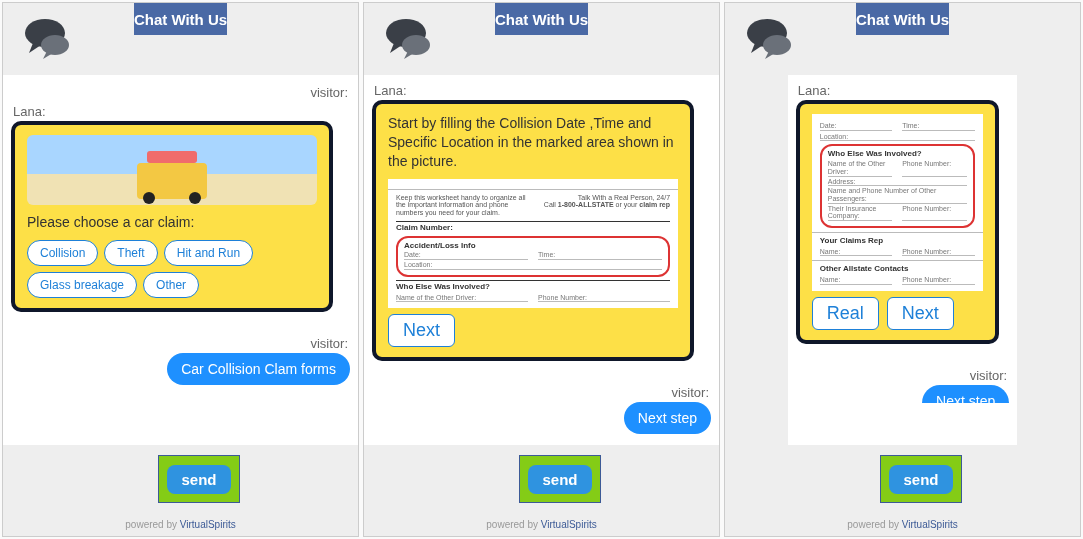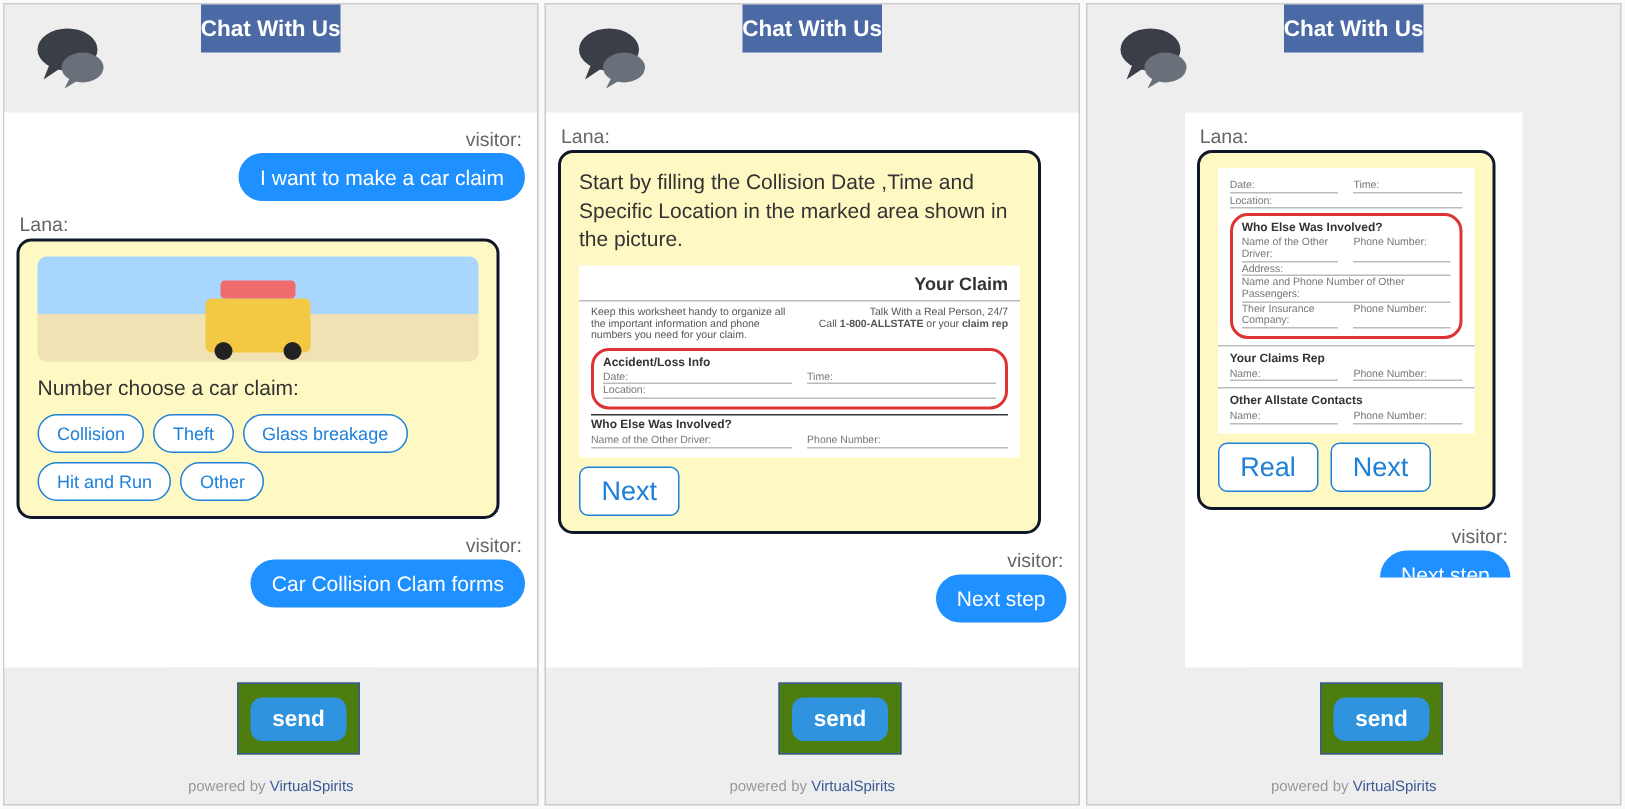--- a/index.html
+++ b/index.html
@@ -27,22 +27,22 @@
     display: flex; flex-direction: column;
   }
   .visitor-label { text-align: right; color: #666; font-size: 13px; margin: 4px 2px 2px 0; }
   .bot-label { text-align: left; color: #666; font-size: 13px; margin: 2px 0 2px 2px; }
   .bubble-user {
     background: #1e90ff; color: #fff; border-radius: 18px;
     padding: 8px 14px; align-self: flex-end; margin-bottom: 6px;
     max-width: 80%; font-size: 14px;
   }
   .bubble-bot {
-    background: #fef9c3; border: 2px solid #0f172a; border-radius: 10px;
-    padding: 10px 12px; align-self: flex-start; margin-bottom: 6px;
+    background: #fde047; border: 4px solid #0f172a; border-radius: 10px;
+    padding: 10px 12px; align-self: flex-start; margin-bottom: 20px;
     width: 95%; font-size: 14px; color: #333;
   }
   .bubble-bot p { margin-bottom: 8px; line-height: 1.35; }
   .img-placeholder {
     width: 100%; height: 70px; border-radius: 6px;
     background: linear-gradient(#a9d6ff 0%, #a9d6ff 55%, #f0e2b4 55%, #f0e2b4 100%);
     display: flex; align-items: flex-end; justify-content: center;
     margin-bottom: 8px; position: relative;
   }
   .toy-car {
@@ -67,21 +67,21 @@
   }
   .btn {
     border: 1px solid #1e80d8; color: #1e80d8; background: #fff;
     border-radius: 6px; padding: 5px 14px; font-size: 18px;
     cursor: pointer; display: inline-block;
   }
   .input-area {
     background: #eee; padding: 10px;
   }
   .input-box {
-    background: #4d7c0f; border: 1px solid #3c5a96; height: 48px;
+    background: #84cc16; border: 1px solid #3c5a96; height: 48px;
     display: flex; align-items: center; justify-content: flex-end;
     padding: 0 8px;
     margin-left: 37px;
   }
   .send-btn {
     background: #2f93e0; color: #fff; border: none; border-radius: 8px;
     padding: 6px 14px; font-size: 15px; font-weight: bold; cursor: pointer;
   }
   .footer { font-size: 10px; color: #999; text-align: right; padding: 6px 10px; }
   .footer a { color: #3c5a96; text-decoration: none; margin-top: 16px; }
@@ -126,34 +126,33 @@
   <div class="chat-icon">
     <svg viewBox="0 0 56 44">
         <ellipse cx="24" cy="16" rx="20" ry="14" fill="#3a3f47"></ellipse>
         <path d="M12 26 L8 36 L20 28 Z" fill="#3a3f47"></path>
         <ellipse cx="34" cy="28" rx="14" ry="10" fill="#6a7079"></ellipse>
         <path d="M26 34 L22 42 L32 36 Z" fill="#6a7079"></path>
       </svg>
   </div>
   <div class="chat-area">
     <div class="visitor-label">visitor:</div>
-    <div class="bubble-user">I want to make a car claim</div>
     <div class="bot-label">Lana:</div>
     <div class="bubble-bot">
       <div class="img-placeholder">
           <div class="toy-car">
             <div class="roof"></div>
           </div>
         </div>
-      <p>Number choose a car claim:</p>
+      <p>Please choose a car claim:</p>
       <div class="choice-row">
         <span class="chip">Collision</span>
         <span class="chip">Theft</span>
+        <span class="chip">Hit and Run</span>
         <span class="chip">Glass breakage</span>
-        <span class="chip">Hit and Run</span>
         <span class="chip">Other</span>
       </div>
     </div>
     <div class="visitor-label">visitor:</div>
     <div class="bubble-user">Car Collision Clam forms</div>
   </div>
   <div class="input-area">
     <div class="input-box">
       <button class="send-btn">send</button>
     </div>
@@ -172,29 +171,31 @@
         <path d="M12 26 L8 36 L20 28 Z" fill="#3a3f47"></path>
         <ellipse cx="34" cy="28" rx="14" ry="10" fill="#6a7079"></ellipse>
         <path d="M26 34 L22 42 L32 36 Z" fill="#6a7079"></path>
       </svg>
   </div>
   <div class="chat-area">
     <div class="bot-label">Lana:</div>
     <div class="bubble-bot">
       <p>Start by filling the Collision Date ,Time and Specific Location in the marked area shown in the picture.</p>
       <div class="form-mock">
-        <div class="title-right">Your Claim</div>
         <div class="h-sep"></div>
         <div class="row2">
           <div class="tiny" style="width:48%">Keep this worksheet handy to organize all the important information and phone numbers you need for your claim.</div>
           <div class="tiny" style="width:48%; text-align:right">
             <div>Talk With a Real Person, 24/7</div>
             <div><span>Call </span><b>1-800-ALLSTATE</b><span> or your </span><b>claim rep</b></div>
           </div>
         </div>
+        <div class="section">
+            <div class="sec-head">Claim Number:</div>
+          </div>
         <div class="red-box">
           <div class="sec-head" style="color:#333">Accident/Loss Info</div>
           <div class="fline">
               <span>Date:</span>
               <span>Time:</span>
             </div>
           <div class="fline">
               <span>Location:</span>
             </div>
         </div>

